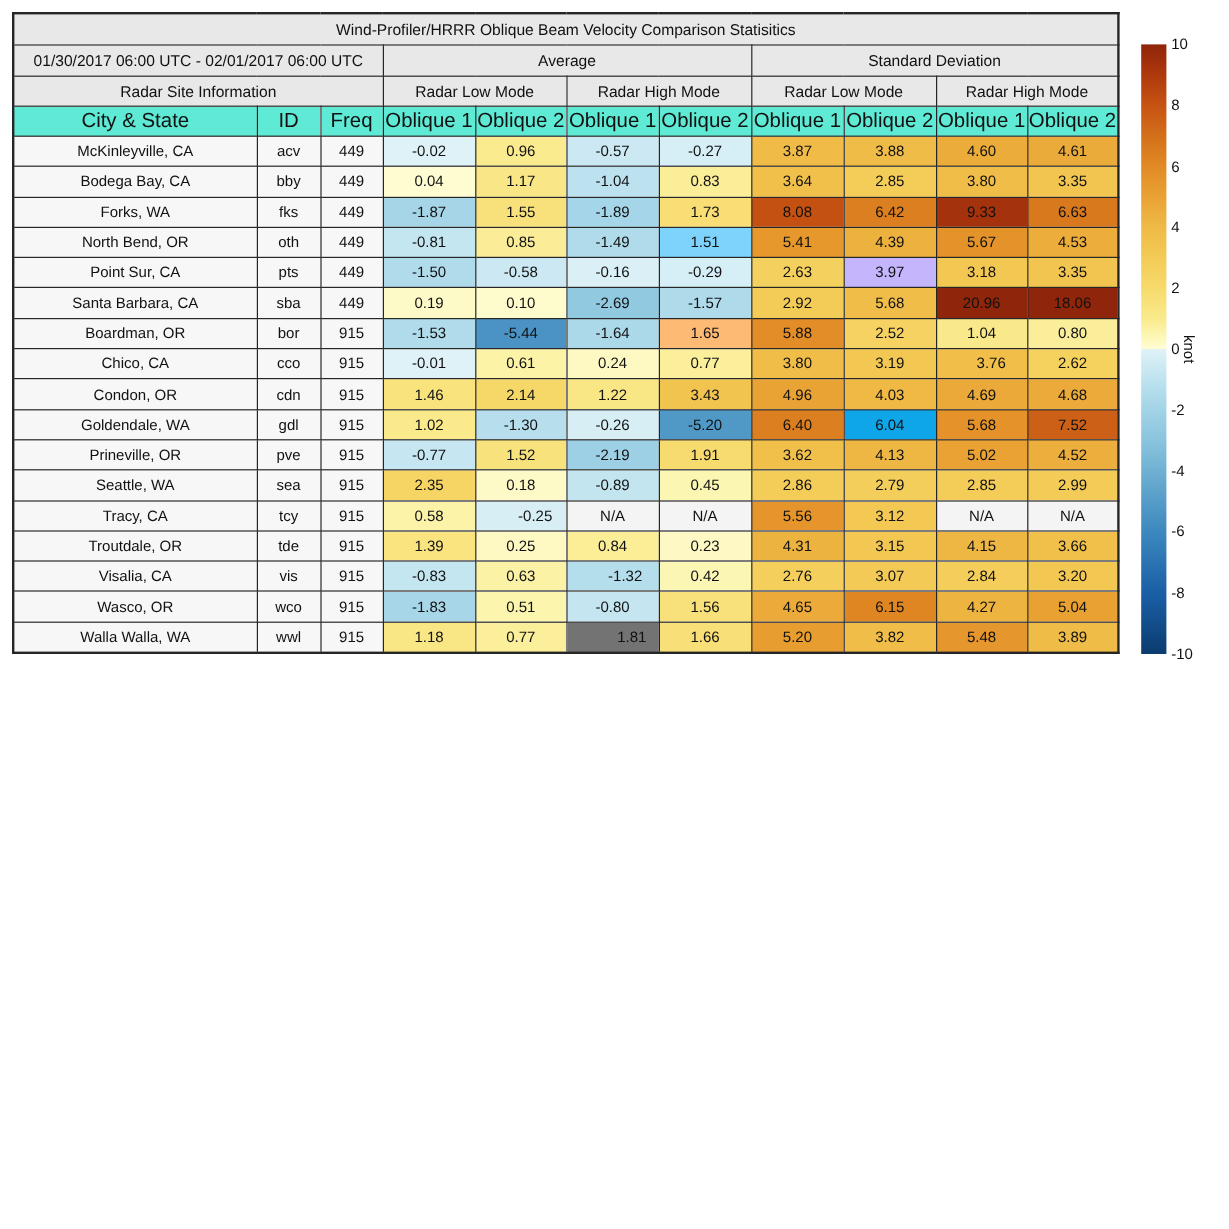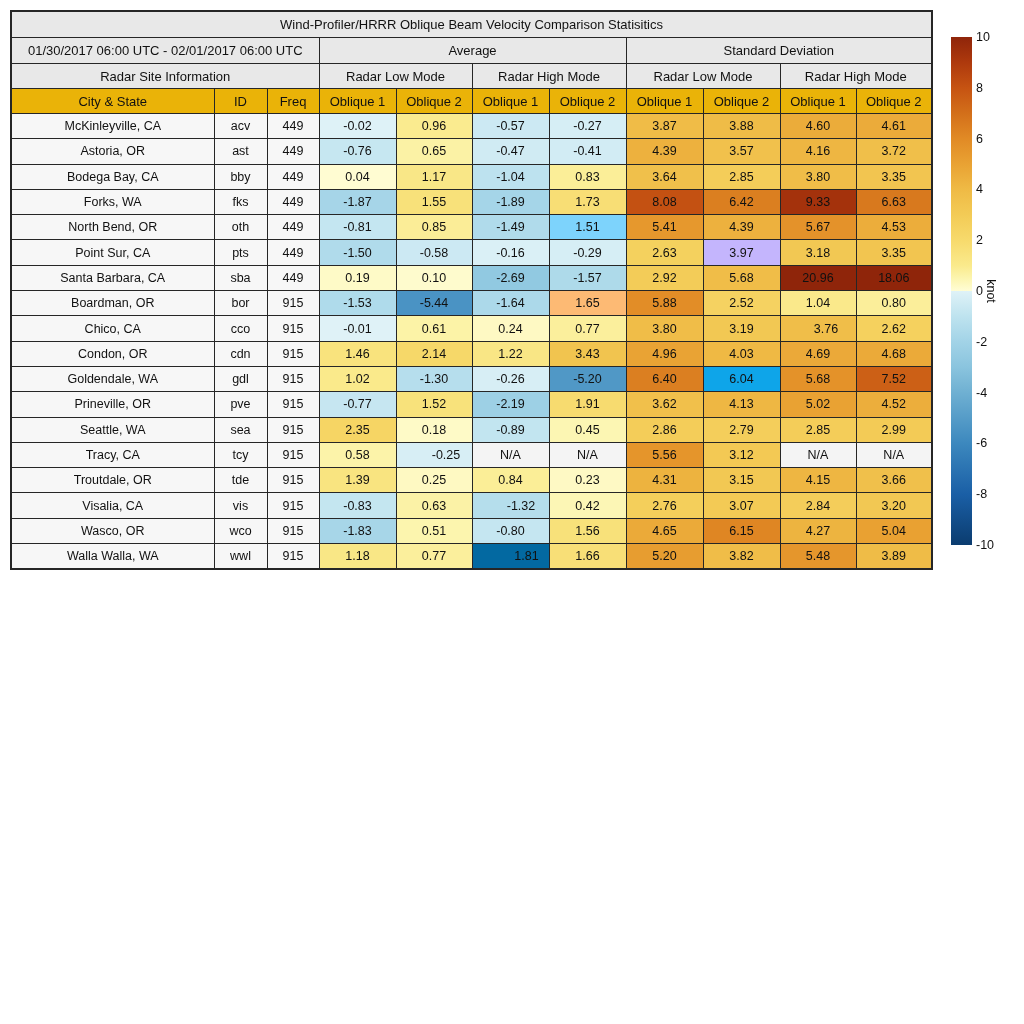--- a/index.html
+++ b/index.html
@@ -5,21 +5,21 @@
   html,body{margin:0;padding:0;background:#ffffff;width:1024px;height:1024px;
     font-family:"Liberation Sans","DejaVu Sans",sans-serif;color:#111;}
   #stage{position:relative;width:1024px;height:1024px;background:#fff;overflow:hidden;}
   table.stats{position:absolute;left:10px;top:10px;border-collapse:collapse;table-layout:fixed;
     width:921px;border:2px solid #262626;}
   table.stats td,table.stats th{border:1px solid #262626;text-align:center;vertical-align:middle;
     padding:0;overflow:hidden;white-space:nowrap;font-weight:normal;}
   tr.title-row th{height:25px;font-size:13px;background:#E8E8E8;}
   tr.h1 th{height:25px;font-size:13px;background:#E8E8E8;}
   tr.h2 th{height:24px;font-size:13px;background:#E8E8E8;}
-  tr.h3 th{height:24px;font-size:13px;background:#eab308;}
+  tr.h3 th{height:24px;font-size:17px;background:#5eead4;}
   tr.data-row td{height:24.3px;font-size:12.5px;}
   td.site{background:#F7F7F7;}
   
   #colorbar-bar{position:absolute;left:951px;top:37px;width:21px;height:508px;}
   .cb-tick{position:absolute;left:976px;width:40px;font-size:12.5px;text-align:left;
     transform:translateY(-50%);}
   #cb-unit{position:absolute;left:984px;top:291px;transform:translateY(-50%);
     writing-mode:vertical-rl;font-size:12.5px;}
 </style>
 </head>
@@ -79,33 +79,20 @@
           <td style="background: rgb(222, 242, 247);">-0.02</td>
           <td style="background: rgb(250, 235, 143);">0.96</td>
           <td style="background: rgb(204, 233, 243);">-0.57</td>
           <td style="background: rgb(214, 238, 245);">-0.27</td>
           <td style="background: rgb(240, 188, 71);">3.87</td>
           <td style="background: rgb(239, 188, 71);">3.88</td>
           <td style="background: rgb(235, 172, 58);">4.60</td>
           <td style="background: rgb(235, 171, 58);">4.61</td>
         </tr>
         <tr class="data-row">
-          <td class="site">Astoria, OR</td>
-          <td class="site">ast</td>
-          <td class="site">449</td>
-          <td style="background: rgb(198, 231, 241);">-0.76</td>
-          <td style="background: rgb(251, 242, 165);">0.65</td>
-          <td style="background: rgb(208, 235, 243);">-0.47</td>
-          <td style="background: rgb(210, 236, 244);">-0.41</td>
-          <td style="background: rgb(237, 177, 62);">4.39</td>
-          <td style="background: rgb(241, 193, 76);">3.57</td>
-          <td style="background: rgb(238, 182, 66);">4.16</td>
-          <td style="background: rgb(240, 191, 74);">3.72</td>
-        </tr>
-        <tr class="data-row">
           <td class="site">Bodega Bay, CA</td>
           <td class="site">bby</td>
           <td class="site">449</td>
           <td style="background: rgb(255, 252, 210);">0.04</td>
           <td style="background: rgb(249, 231, 135);">1.17</td>
           <td style="background: rgb(189, 226, 239);">-1.04</td>
           <td style="background: rgb(251, 238, 152);">0.83</td>
           <td style="background: rgb(240, 192, 75);">3.64</td>
           <td style="background: rgb(244, 205, 89);">2.85</td>
           <td style="background: rgb(240, 189, 72);">3.80</td>
@@ -292,21 +279,21 @@
           <td style="background: rgb(223, 134, 35);">6.15</td>
           <td style="background: rgb(237, 180, 64);">4.27</td>
           <td style="background: rgb(233, 161, 50);">5.04</td>
         </tr>
         <tr class="data-row">
           <td class="site">Walla Walla, WA</td>
           <td class="site">wwl</td>
           <td class="site">915</td>
           <td style="background: rgb(249, 231, 134);">1.18</td>
           <td style="background: rgb(251, 239, 156);">0.77</td>
-          <td style="background: #0369a1; padding-left: 32px;">1.81</td>
+          <td style="background: #737373; padding-left: 32px;">1.81</td>
           <td style="background: rgb(248, 223, 119);">1.66</td>
           <td style="background: rgb(231, 157, 48);">5.20</td>
           <td style="background: rgb(240, 189, 72);">3.82</td>
           <td style="background: rgb(229, 150, 44);">5.48</td>
           <td style="background: rgb(239, 188, 71);">3.89</td>
         </tr>
       </tbody>
   </table>
 
   <div id="colorbar">

